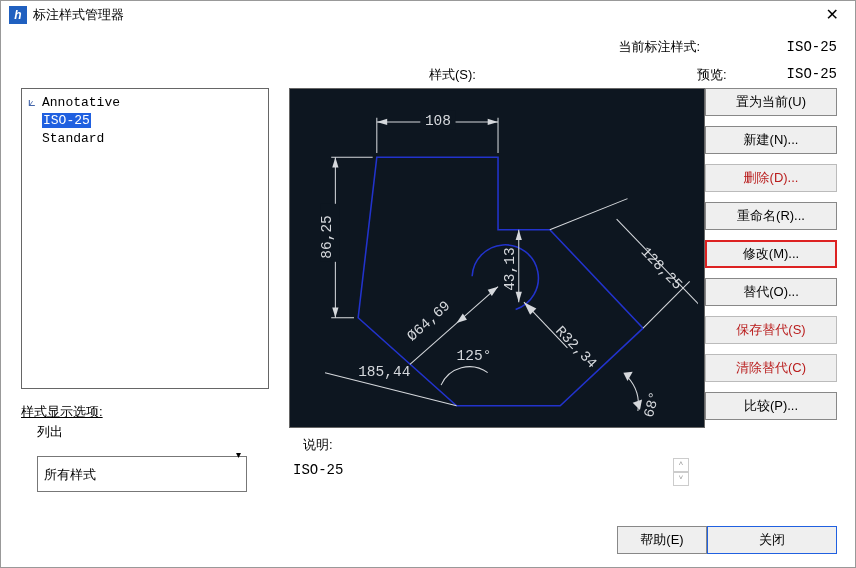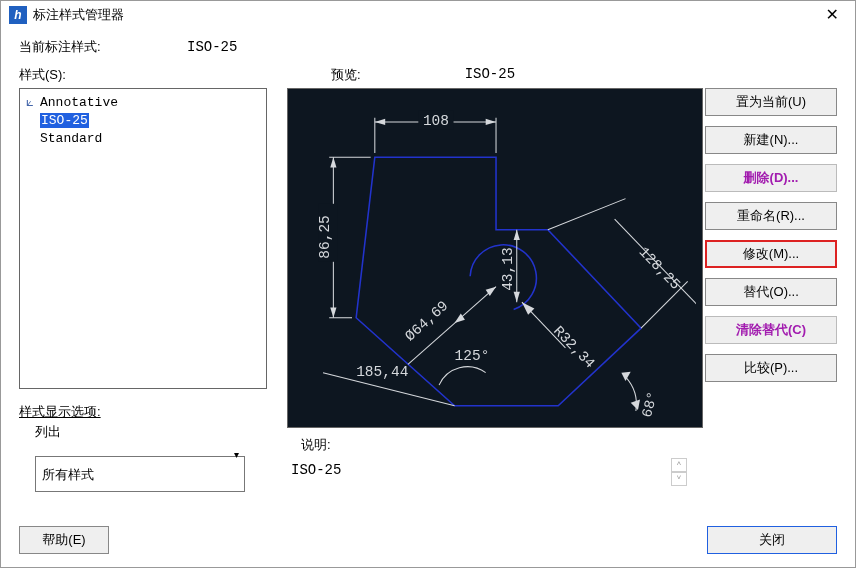--- a/index.html
+++ b/index.html
@@ -2,38 +2,38 @@
 <html><head>
   <meta charset="utf-8">
   <style>
     * { box-sizing: border-box; margin: 0; padding: 0; }
     body { font-family: "Microsoft YaHei", "SimSun", sans-serif; font-size: 12px; background: #fff; }
     .window { width: 856px; height: 568px; border: 1px solid #999; background: #fff; display: flex; flex-direction: column; }
     .titlebar { height: 30px; display: flex; align-items: center; padding: 0 8px; }
     .titlebar-icon { width: 18px; height: 18px; background: #2060c0; color: #fff; font-style: italic; font-weight: bold; display: flex; align-items: center; justify-content: center; margin-right: 6px; font-size: 12px; }
     .titlebar-title { flex: 1; font-size: 13px; }
     .close-x { font-size: 16px; padding: 4px 8px; cursor: pointer; }
-    .content { flex: 1; padding: 10px 18px 14px 18px; display: flex; flex-direction: column; }
+    .content { flex: 1; padding: 10px 18px 14px 18px; display: flex; flex-direction: column; align-items: flex-end; }
     .row-current { display: flex; align-items: baseline; margin-bottom: 10px; }
     .row-current .label { width: 168px; font-size: 13px; }
     .row-current .value { font-family: "Courier New", monospace; font-size: 14px; }
-    .row-style-preview-labels { display: flex; margin-bottom: 4px; gap: 44px; }
+    .row-style-preview-labels { display: flex; margin-bottom: 4px; }
     .lbl-styles { width: 268px; font-size: 13px; }
     .lbl-preview { font-size: 13px; margin-right: 60px; }
     .lbl-preview-value { font-family: "Courier New", monospace; font-size: 14px; }
     .main-row { display: flex; flex: 1; gap: 0; }
     .styles-list { width: 248px; height: 301px; border: 1px solid #666; background:#fff; padding: 4px; font-family: "Courier New", monospace; font-size: 13px; overflow:auto; }
     .styles-list .item { display: flex; align-items: center; padding: 0 2px; height: 18px; }
     .styles-list .item .ann-icon { width: 14px; display:inline-block; color:#46a; }
     .styles-list .item.selected .text { background: #2060e0; color: #fff; padding: 0 1px; }
     .preview-area { border: 1px solid #666; background:#0d1620; width: 416px; height: 340px; margin-left: 20px; position: relative; }
     .preview-img { position: absolute; top: 6px; left: 6px; right: 6px; bottom: 6px; }
     .btn-col { margin-left: auto; display: flex; flex-direction: column; gap: 10px; padding-top: 0; width: 132px; }
     .btn { height: 28px; border: 1px solid #888; background: #efefef; font-size: 13px; cursor: pointer; display: flex; align-items: center; justify-content: center; font-family: inherit; }
-    .btn.disabled { color: #a21caf; border-color: #bbb; font-weight: bold; }
+    .btn.disabled { color: #b91c1c; border-color: #bbb; }
     .btn.highlight { border: 2px solid #d22; }
     .display-options { margin-top: 14px; font-size: 13px; width: 248px; }
     .do-label { margin-bottom: 2px; text-decoration: underline; }
     .do-sub { padding-left: 16px; margin-bottom: 4px; }
     .select-wrap { position: relative; width: 210px; }
     .select { width: 100%; height: 36px; border: 1px solid #777; padding: 2px 24px 2px 6px; font-size: 13px; appearance: none; background: #fff; font-family: inherit; margin-top: 11px; }
     .select-arrow { position: absolute; right: 6px; top: 4px; pointer-events: none; font-size: 10px; }
     .checkbox-row { display: flex; align-items: center; margin-top: 10px; padding-left: 16px; }
     .checkbox-row input { margin-right: 6px; }
     .descr-area { margin-left: 20px; margin-top: 8px; width: 400px; }
@@ -169,20 +169,21 @@
         </div>
       </div>
 
       <div class="btn-col">
         <button class="btn">置为当前(U)</button>
         <button class="btn">新建(N)...</button>
         <button class="btn disabled">删除(D)...</button>
         <button class="btn">重命名(R)...</button>
         <button class="btn highlight">修改(M)...</button>
         <button class="btn">替代(O)...</button>
+        <button class="btn disabled">保存替代(S)</button>
         <button class="btn disabled">清除替代(C)</button>
         <button class="btn">比较(P)...</button>
       </div>
     </div>
 
     <div class="footer-row">
       <button class="help-btn">帮助(E)</button>
       <button class="close-btn">关闭</button>
     </div>
   </div>

